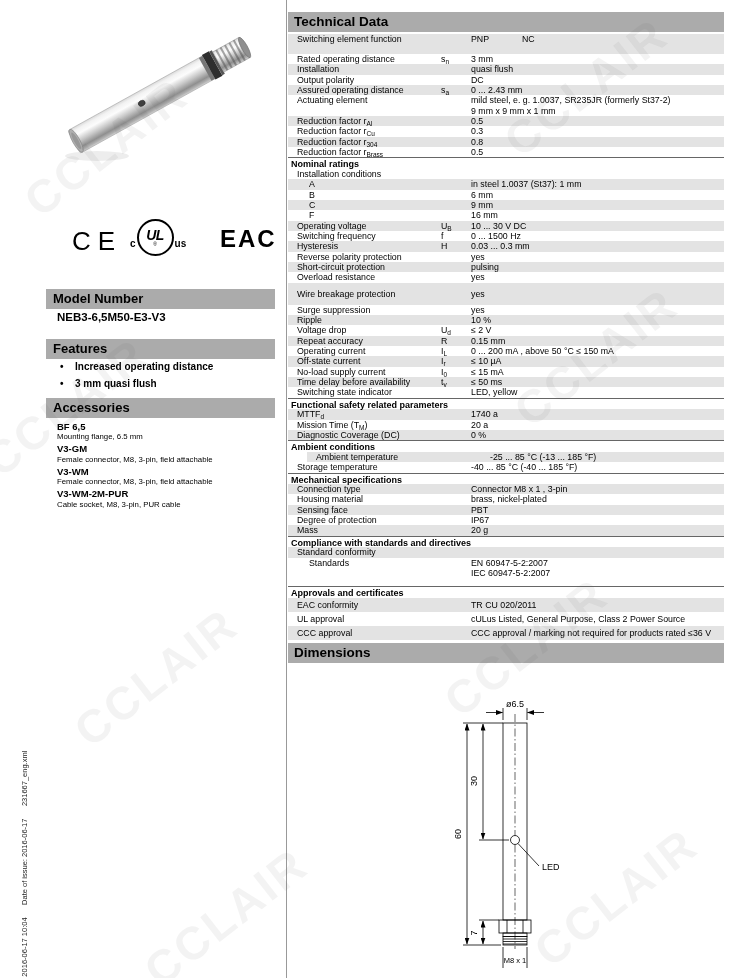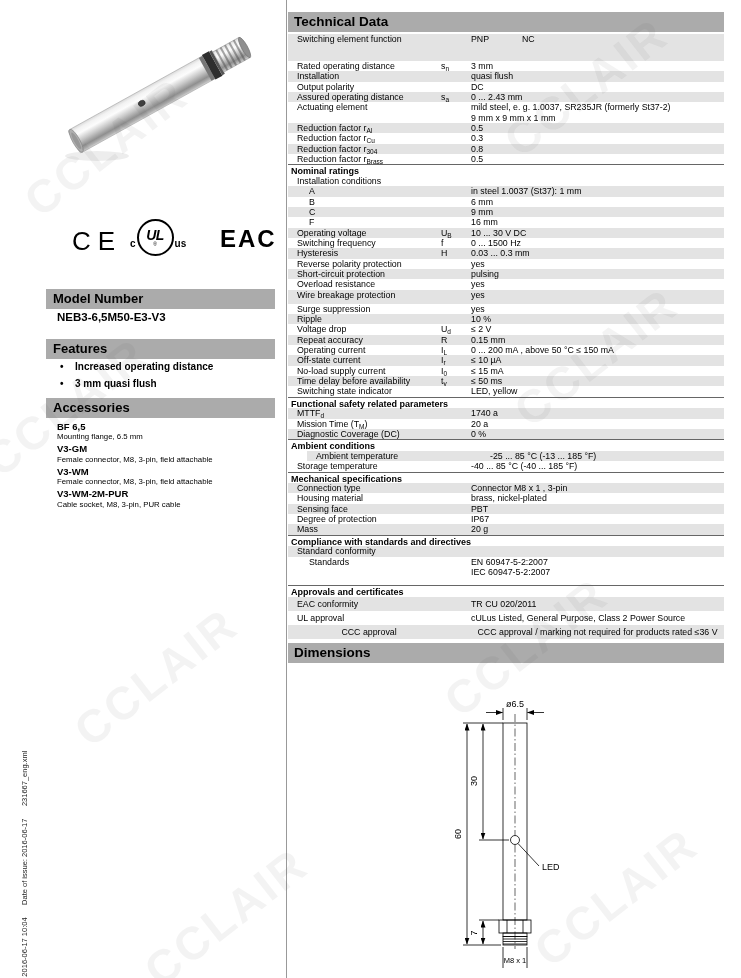--- a/index.html
+++ b/index.html
@@ -149,21 +149,21 @@
       <div class="acc-desc">Female connector, M8, 3-pin, field attachable</div>
       <div class="acc-name">V3-WM</div>
       <div class="acc-desc">Female connector, M8, 3-pin, field attachable</div>
       <div class="acc-name">V3-WM-2M-PUR</div>
       <div class="acc-desc">Cable socket, M8, 3-pin, PUR cable</div>
     </div>
 
   <div id="right">
     <div class="rbar" id="bar-technical">Technical Data</div>
     <div id="tech-table">
-        <div class="t-row shade" style="height: 27px; line-height: 10.35px;">
+        <div class="t-row shade" style="height: 20px; line-height: 10.35px;">
           <span class="t-label">Switching element function</span>
           <span class="t-sym"></span>
           <span class="t-val"><span class="vpart">PNP</span>NC</span>
         </div>
         <div class="t-row" style="height: 10.35px; line-height: 10.35px;">
           <span class="t-label">Rated operating distance</span>
           <span class="t-sym">s<sub>n</sub></span>
           <span class="t-val">3 mm</span>
         </div>
         <div class="t-row shade" style="height: 10.35px; line-height: 10.35px;">
@@ -255,21 +255,21 @@
         <div class="t-row shade" style="height: 10.35px; line-height: 10.35px;">
           <span class="t-label">Short-circuit protection</span>
           <span class="t-sym"></span>
           <span class="t-val">pulsing</span>
         </div>
         <div class="t-row" style="height: 10.35px; line-height: 10.35px;">
           <span class="t-label">Overload resistance</span>
           <span class="t-sym"></span>
           <span class="t-val">yes</span>
         </div>
-        <div class="t-row shade" style="height: 14px; line-height: 10.35px;">
+        <div class="t-row shade" style="height: 22px; line-height: 10.35px; align-items: center;">
           <span class="t-label">Wire breakage protection</span>
           <span class="t-sym"></span>
           <span class="t-val">yes</span>
         </div>
         <div class="t-row" style="height: 10.35px; line-height: 10.35px;">
           <span class="t-label">Surge suppression</span>
           <span class="t-sym"></span>
           <span class="t-val">yes</span>
         </div>
         <div class="t-row shade" style="height: 10.35px; line-height: 10.35px;">
@@ -381,21 +381,21 @@
         <div class="t-row shade" style="height: 14px; line-height: 14px;">
           <span class="t-label">EAC conformity</span>
           <span class="t-sym"></span>
           <span class="t-val">TR CU 020/2011</span>
         </div>
         <div class="t-row" style="height: 14px; line-height: 14px;">
           <span class="t-label">UL approval</span>
           <span class="t-sym"></span>
           <span class="t-val">cULus Listed, General Purpose, Class 2 Power Source</span>
         </div>
-        <div class="t-row shade" style="height: 14px; line-height: 14px; text-align: center;">
+        <div class="t-row shade" style="height: 14px; line-height: 14px;">
           <span class="t-label">CCC approval</span>
           <span class="t-sym"></span>
           <span class="t-val">CCC approval / marking not required for products rated ≤36 V</span>
         </div>
       </div>
     <div class="rbar" id="bar-dimensions">Dimensions</div>
   </div>
 
   <svg id="dim-drawing" width="232" height="312" viewBox="0 0 232 312">
     <defs>

